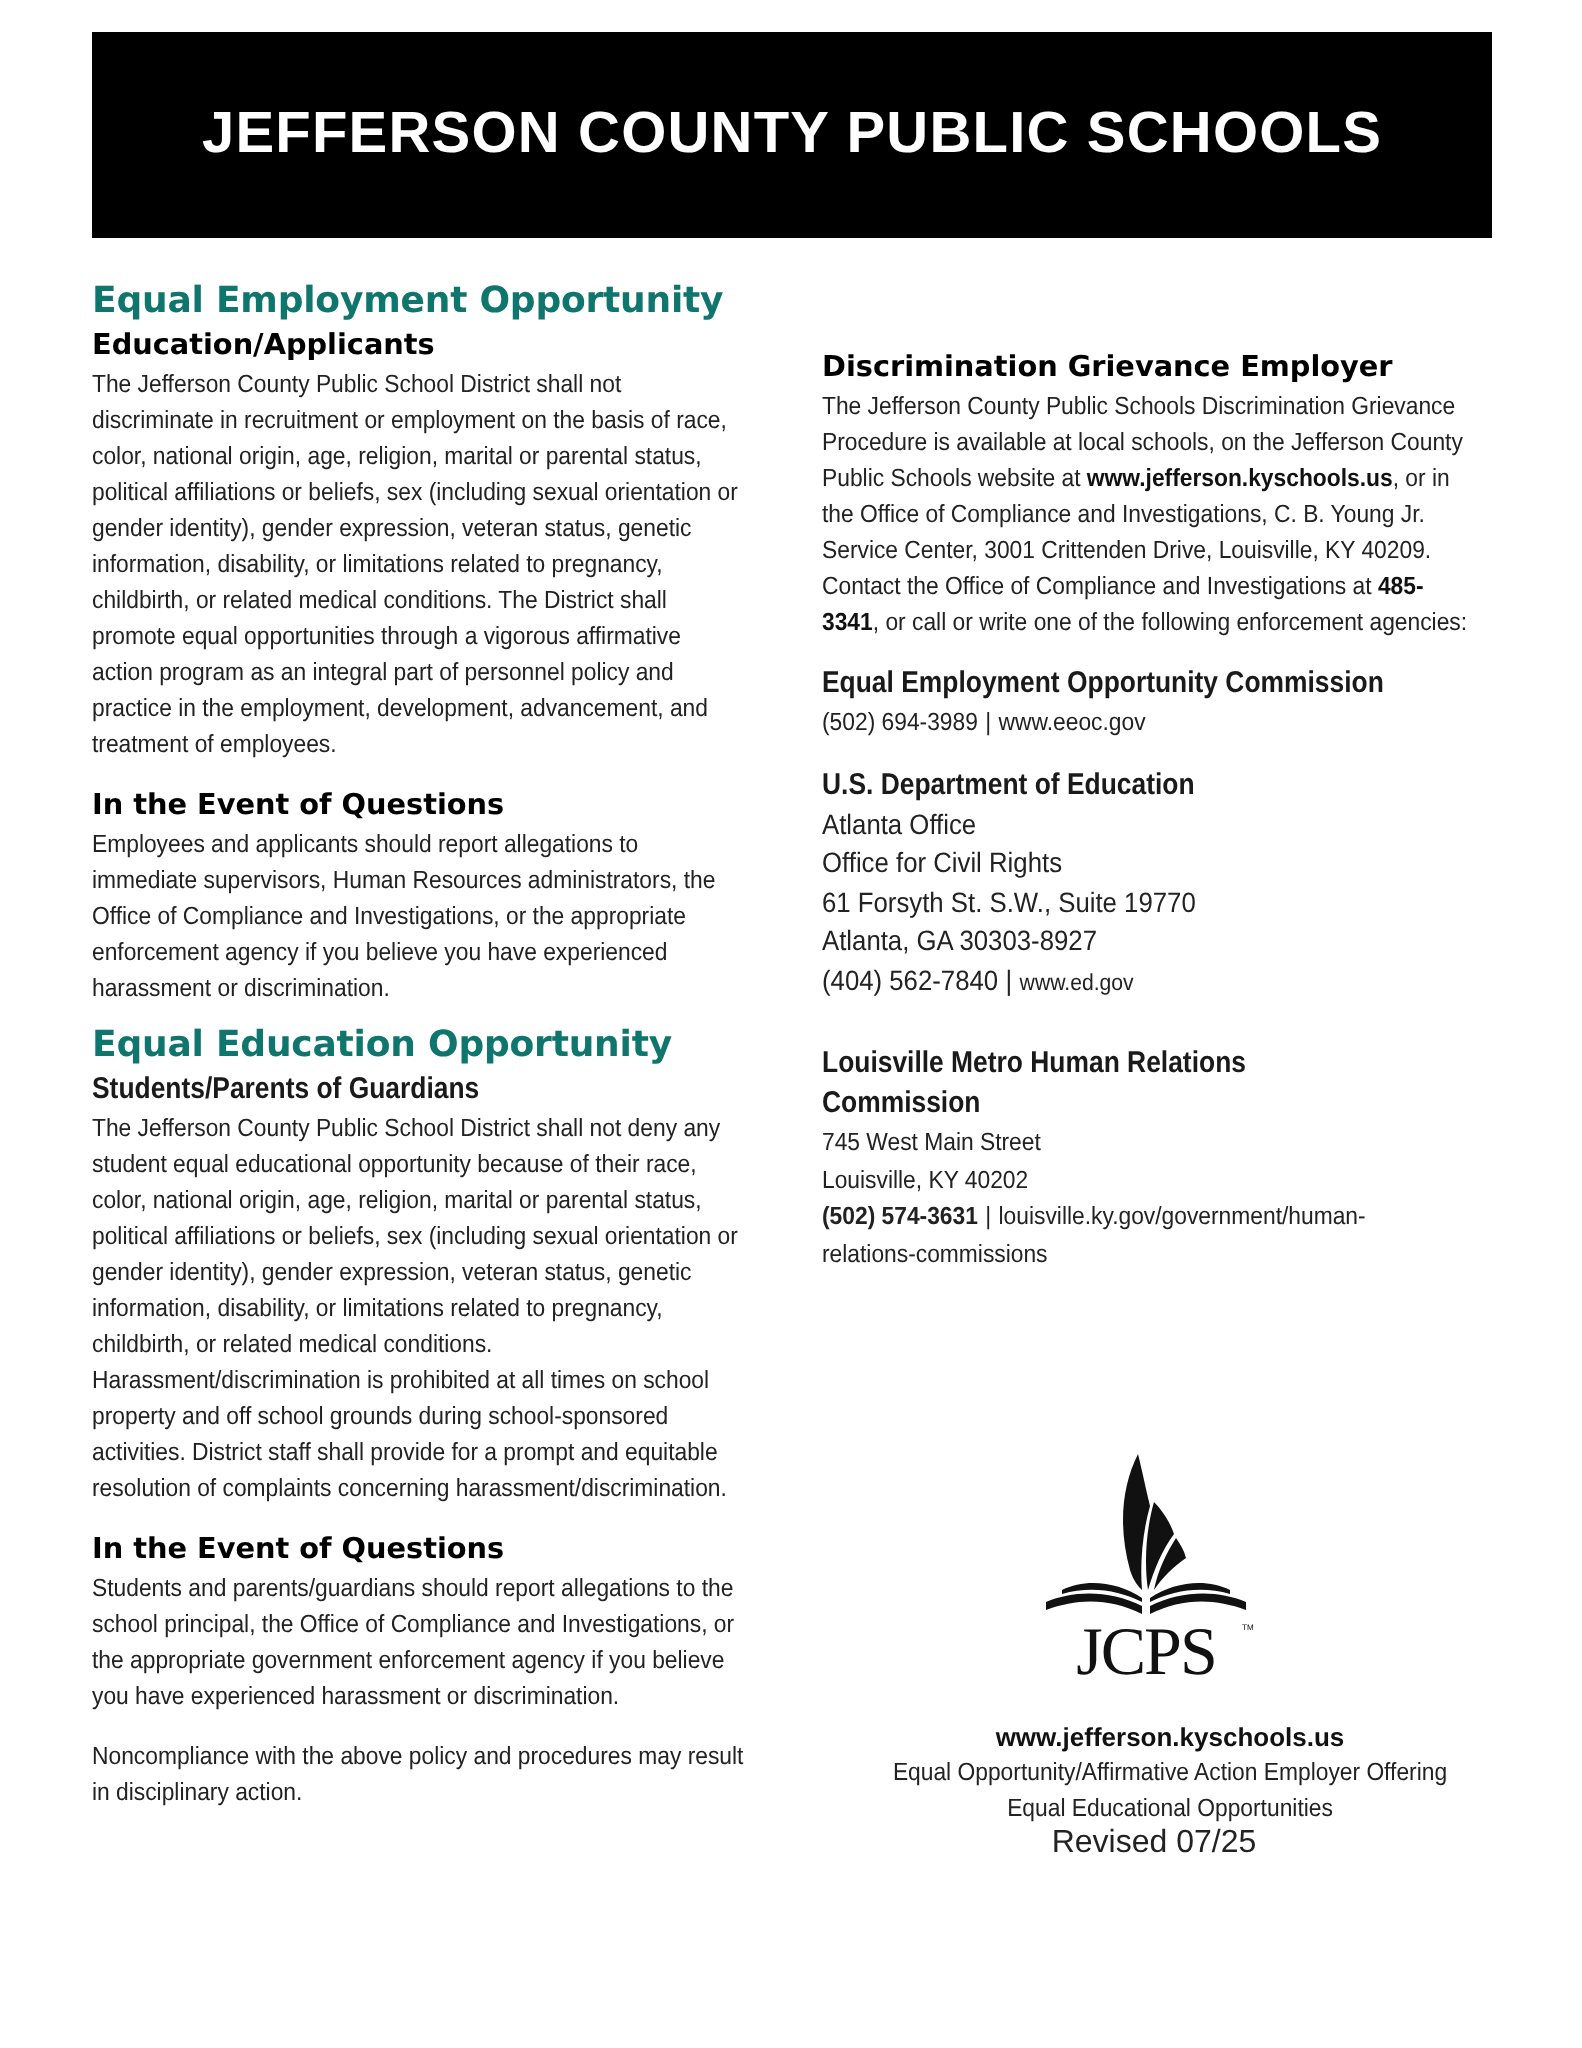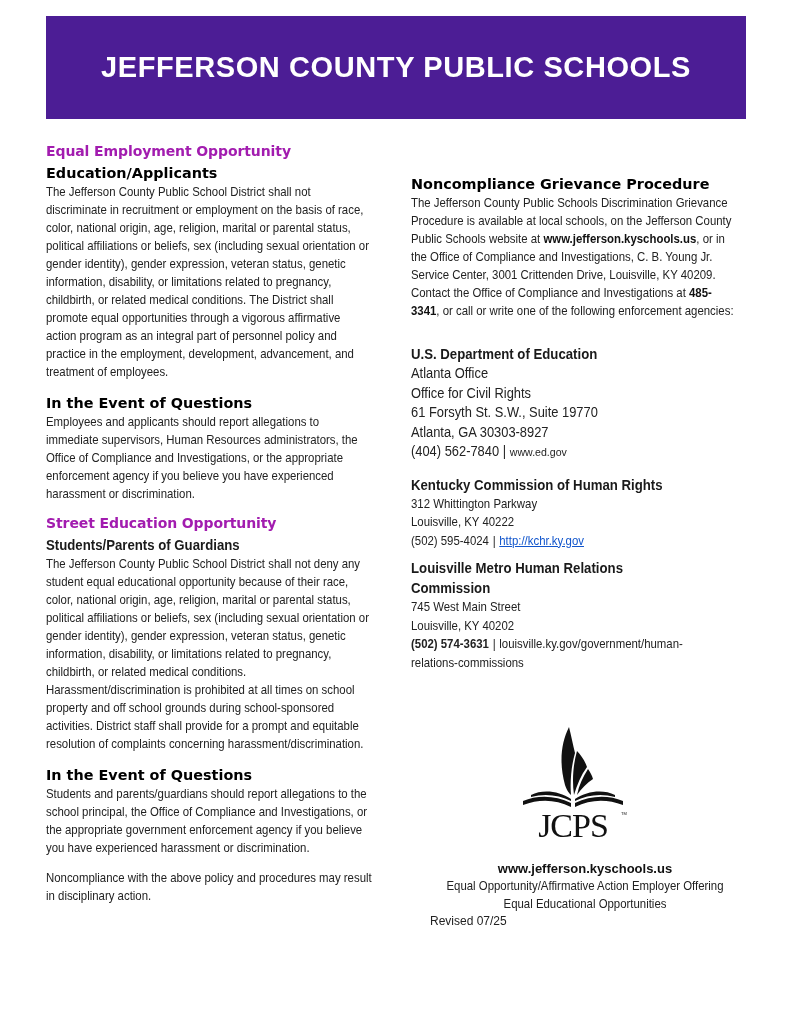--- a/index.html
+++ b/index.html
@@ -2,33 +2,33 @@
 <html><head>
   <meta charset="utf-8">
   <style>
     html, body { margin: 0; padding: 0; background: #ffffff; }
     body {
       width: 791px; height: 1024px; position: relative; overflow: hidden;
       font-family: "Liberation Sans", sans-serif; color: #1a1a1a;
     }
     .banner {
       position: absolute; left: 46px; top: 16px; width: 700px; height: 103px;
-      background: #4c1d95; color: #fff; text-align: center;
+      background: #000000; color: #fff; text-align: center;
       display: flex; flex-direction: column; justify-content: center;
     }
     .banner .line {
       font-family: "Liberation Sans", sans-serif; font-weight: bold;
       font-size: 29px; line-height: 37px; letter-spacing: 0.6px;
     }
     .col-left { position: absolute; left: 46px; top: 139px; width: 330px; }
     .col-right { position: absolute; left: 411px; top: 174px; width: 330px; }
 
     .h1 {
-      font-family: "DejaVu Sans", sans-serif; font-weight: bold; font-size: 14px;
-      line-height: 24px; margin: 0; color: #a21caf; letter-spacing: -0.1px;
+      font-family: "DejaVu Sans", sans-serif; font-weight: bold; font-size: 18px;
+      line-height: 24px; margin: 0; color: #0f766e; letter-spacing: -0.1px;
     }
     .h2 {
       font-family: "DejaVu Sans", sans-serif; font-weight: bold; font-size: 14.4px;
       line-height: 20px; margin: 0; color: #000;
     }
     .h2n {
       font-family: "Liberation Sans", sans-serif; font-weight: bold; font-size: 15px;
       line-height: 20px; margin: 0; color: #1a1a1a; transform: scaleX(0.88); transform-origin: left;
       white-space: nowrap;
     }
@@ -62,83 +62,81 @@
       position: absolute; left: 430px; top: 860px; width: 310px; text-align: center;
     }
     .footer .url {
       font-family: "Liberation Sans", sans-serif; font-weight: bold; font-size: 13px; line-height: 18px; color: #111;
     }
     .footer .tag {
       font-family: "Liberation Sans", sans-serif; font-size: 12.4px; line-height: 17.5px; color: #222;
       transform: scaleX(0.92); transform-origin: center; white-space: nowrap;
     }
     .footer .rev {
-      font-family: "Liberation Sans", sans-serif; font-size: 12px; line-height: 17.5px; color: #222;
-      text-align: left; padding-right: 16px;
+      font-family: "Liberation Sans", sans-serif; font-size: 16px; line-height: 17.5px; color: #222;
+      text-align: center; padding-right: 16px;
     }
   </style>
 </head>
 <body>
 
 <div class="banner">
   <div class="line">JEFFERSON COUNTY PUBLIC SCHOOLS</div>
 </div>
 
 <div class="col-left">
   <section>
     <h1 class="h1">Equal Employment Opportunity</h1>
     <h2 class="h2">Education/Applicants</h2>
     <p class="body-text">The Jefferson County Public School District shall not discriminate in recruitment or employment on the basis of race, color, national origin, age, religion, marital or parental status, political affiliations or beliefs, sex (including sexual orientation or gender identity), gender expression, veteran status, genetic information, disability, or limitations related to pregnancy, childbirth, or related medical conditions. The District shall promote equal opportunities through a vigorous affirmative action program as an integral part of personnel policy and practice in the employment, development, advancement, and treatment of employees.</p>
     <div class="gap-m"></div>
     <h2 class="h2">In the Event of Questions</h2>
     <p class="body-text">Employees and applicants should report allegations to immediate supervisors, Human Resources administrators, the Office of Compliance and Investigations, or the appropriate enforcement agency if you believe you have experienced harassment or discrimination.</p>
   </section>
   <div class="gap-s"></div>
   <section>
-    <h1 class="h1">Street Education Opportunity</h1>
+    <h1 class="h1">Equal Education Opportunity</h1>
     <h2 class="h2n">Students/Parents of Guardians</h2>
     <p class="body-text">The Jefferson County Public School District shall not deny any student equal educational opportunity because of their race, color, national origin, age, religion, marital or parental status, political affiliations or beliefs, sex (including sexual orientation or gender identity), gender expression, veteran status, genetic information, disability, or limitations related to pregnancy, childbirth, or related medical conditions.</p>
     <p class="body-text">Harassment/discrimination is prohibited at all times on school property and off school grounds during school-sponsored activities.  District staff shall provide for a prompt and equitable resolution of complaints concerning harassment/discrimination.</p>
     <div class="gap-m"></div>
     <h2 class="h2">In the Event of Questions</h2>
     <p class="body-text">Students and parents/guardians should report allegations to the school principal, the Office of Compliance and Investigations, or the appropriate government enforcement agency if you believe you have experienced harassment or discrimination.</p>
     <div class="gap-m"></div>
     <p class="body-text">Noncompliance with the above policy and procedures may result in disciplinary action.</p>
   </section>
 </div>
 
 <div class="col-right">
   <section>
-    <h2 class="h2">Noncompliance Grievance Procedure</h2>
+    <h2 class="h2">Discrimination Grievance Employer</h2>
     <p class="body-text"><span>The Jefferson County Public Schools Discrimination Grievance Procedure is available at local schools, on the Jefferson County Public Schools website at </span><b>www.jefferson.kyschools.us</b><span>, or in the Office of Compliance and Investigations, C. B. Young Jr. Service Center, 3001 Crittenden Drive, Louisville, KY 40209. Contact the Office of Compliance and Investigations at </span><b>485-3341</b><span>, or call or write one of the following enforcement agencies:</span></p>
   </section>
 
   <div class="gap-m"></div>
+  <section>
+    <div class="agency-head">Equal Employment Opportunity Commission</div>
+    <div class="agency-line">
+      <span>(502) 694-3989</span><span class="sep">|</span><span>www.eeoc.gov</span>
+    </div>
+  </section>
 
   <div class="gap-m"></div>
   <section>
     <div class="agency-head">U.S. Department of Education</div>
     <div class="agency-line big">Atlanta Office</div>
     <div class="agency-line big">Office for Civil Rights</div>
     <div class="agency-line big">61 Forsyth St. S.W., Suite 19770</div>
     <div class="agency-line big">Atlanta, GA  30303-8927</div>
     <div class="agency-line big">
       <span>(404) 562-7840</span><span class="sep">|</span><span class="small">www.ed.gov</span>
     </div>
   </section>
 
   <div class="gap-m"></div>
-  <section>
-    <div class="agency-head">Kentucky Commission of Human Rights</div>
-    <div class="agency-line">312 Whittington Parkway</div>
-    <div class="agency-line">Louisville, KY  40222</div>
-    <div class="agency-line">
-      <span>(502) 595-4024</span><span class="sep">|</span><a class="link">http://kchr.ky.gov</a>
-    </div>
-  </section>
 
   <div class="gap-s"></div>
   <section>
     <div class="agency-head">Louisville Metro Human Relations</div>
     <div class="agency-head">Commission</div>
     <div class="agency-line">745 West Main Street</div>
     <div class="agency-line">Louisville, KY  40202</div>
     <div class="agency-line">
       <b>(502) 574-3631</b><span class="sep">|</span><span>louisville.ky.gov/government/human-</span>
     </div>

